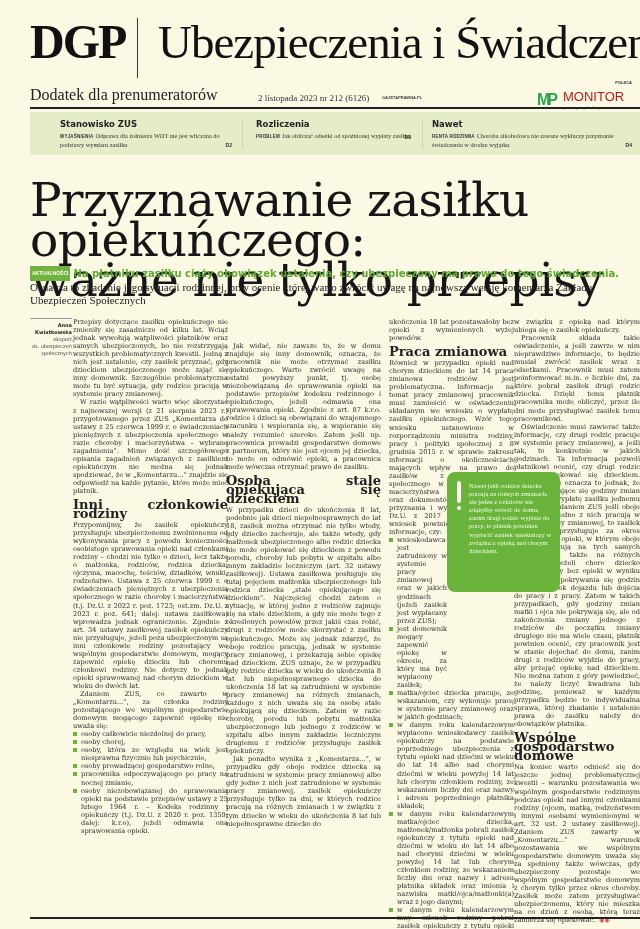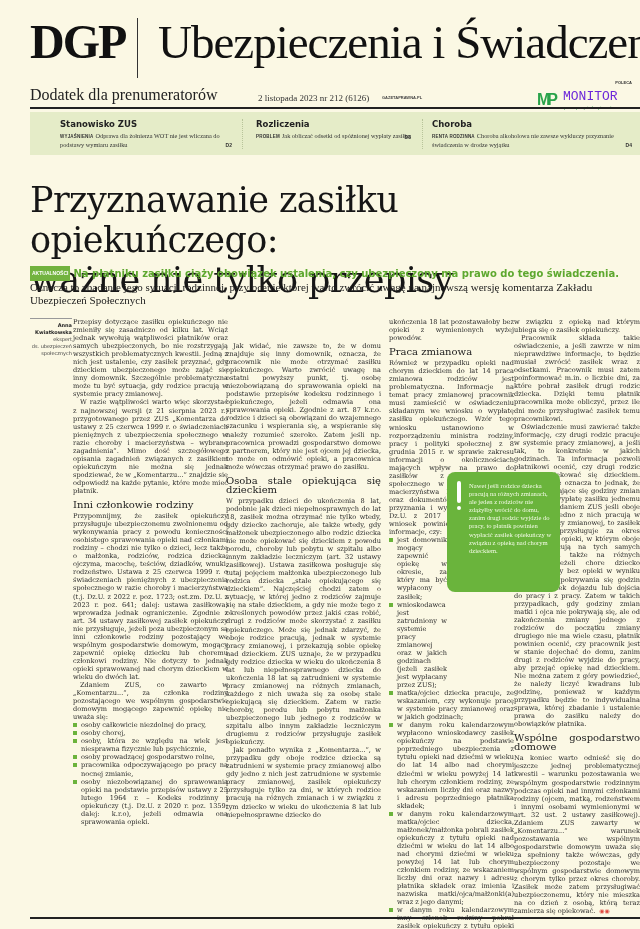--- a/index.html
+++ b/index.html
@@ -10,51 +10,51 @@
   
   .masthead { position: absolute; left: 0; top: 14px; width: 610px; height: 80px; }
   .logo-dgp { position: absolute; left: 0; top: 0; font-family: "Liberation Serif", serif; font-weight: bold; font-size: 48px; letter-spacing: -2px; color: #111; line-height: 56px; }
   .mast-divider { position: absolute; left: 107px; top: 4px; width: 1px; height: 60px; background: #333; }
   .mast-title { position: absolute; left: 128px; top: 0; font-family: "Liberation Serif", serif; font-size: 47px; color: #111; line-height: 56px; letter-spacing: -1px; white-space: nowrap; }
   .subline { position: absolute; left: 0; top: 72px; font-family: "Liberation Serif", serif; font-size: 16px; color: #222; white-space: nowrap; }
   .issue { position: absolute; left: 228px; top: 79px; font-family: "Liberation Serif", serif; font-size: 9px; color: #333; white-space: nowrap; }
   .site { position: absolute; left: 352px; top: 81px; font-family: "Liberation Sans", sans-serif; font-size: 4px; font-weight: bold; color: #444; }
   .poleca { position: absolute; right: 8px; top: 66px; font-family: "Liberation Sans", sans-serif; font-size: 4px; font-weight: bold; color: #333; }
   .mp-logo { position: absolute; left: 507px; top: 76px; width: 26px; height: 20px; color: #2aa34a; font-family: "Liberation Sans", sans-serif; font-weight: bold; font-size: 16px; line-height: 20px; letter-spacing: -3px; }
-  .mp-monitor { position: absolute; left: 533px; top: 76px; color: #6d28d9; font-family: Liberation Mono, monospace; font-size: 13px; line-height: 14px; }
+  .mp-monitor { position: absolute; left: 533px; top: 76px; color: #b91c1c; font-family: Liberation Sans, sans-serif; font-size: 13px; line-height: 14px; }
   .mp-sub { position: absolute; left: 534px; top: 91px; color: #2aa34a; font-family: "Liberation Serif", serif; font-size: 4.5px; }
   .top-rule { position: absolute; left: 0; top: 107px; width: 610px; height: 2px; background: #222; }
 
   
   .teaser { position: absolute; left: 0; top: 112px; width: 610px; height: 43px; background: #e5ecc8; }
   .teaser-col { position: absolute; top: 6px; height: 32px; }
   .teaser-col.c1 { left: 30px; width: 172px; }
   .teaser-col.c2 { left: 226px; width: 155px; }
   .teaser-col.c3 { left: 402px; width: 200px; }
   .teaser-sep { position: absolute; top: 7px; width: 1px; height: 30px; border-left: 1px dotted #b8c49a; }
   .teaser-head { font-family: "DejaVu Sans", sans-serif; font-weight: bold; font-size: 8.5px; color: #222; line-height: 12px; }
   .teaser-body { font-family: "Liberation Serif", serif; font-size: 6.3px; line-height: 8px; color: #333; margin-top: 2px; position: relative; }
   .teaser-kicker { font-family: "Liberation Sans", sans-serif; font-weight: bold; font-size: 4.5px; text-transform: uppercase; letter-spacing: 0.2px; margin-right: 2px; }
   .teaser-page { position: absolute; right: 0; bottom: 0; font-family: "Liberation Sans", sans-serif; font-weight: bold; font-size: 5px; }
 
   
-  .headline { position: absolute; left: 0; top: 180px; width: 610px; font-family: "DejaVu Serif", serif; font-size: 35px; line-height: 40px; color: #161616; letter-spacing: -0.6px; font-weight: normal; }
+  .headline { position: absolute; left: 0; top: 180px; width: 610px; font-family: "DejaVu Serif", serif; font-size: 47px; line-height: 40px; color: #161616; letter-spacing: -0.6px; font-weight: normal; }
   .lead { position: absolute; left: 0; top: 266px; width: 610px; font-family: "Liberation Serif", serif; font-size: 11px; line-height: 13px; color: #222; }
   .lead-tag { display: inline-block; background: #72b33f; color: #fff; font-family: "Liberation Sans", sans-serif; font-weight: bold; font-size: 5px; padding: 1px 2px; vertical-align: 2px; margin-right: 3px; }
   .lead-green { font-family: "DejaVu Sans", sans-serif; font-weight: bold; font-size: 10px; color: #5ea82f; }
 
   
   .author { position: absolute; left: 0; top: 318px; width: 42px; text-align: right; font-family: "DejaVu Sans", sans-serif; font-size: 5px; line-height: 7px; color: #444; border-top: 1px solid #999; padding-top: 3px; }
   .author .name { font-weight: bold; color: #222; font-size: 5px; }
 
   
   .col { position: absolute; top: 318px; font-family: "DejaVu Serif", serif; font-size: 6.6px; line-height: 8.05px; color: #2a2a2a; text-align: justify; hyphens: auto; }
   .col p { text-indent: 7px; }
   .col p.noind { text-indent: 0; }
-  .col h3 { font-family: "DejaVu Serif", serif; font-weight: normal; font-size: 10px; line-height: 9px; margin: 5px 0 3px 0; color: #222; }
+  .col h3 { font-family: "DejaVu Serif", serif; font-weight: bold; font-size: 13px; line-height: 9px; margin: 5px 0 3px 0; color: #222; }
   .col ul { list-style: none; }
   .col li { position: relative; padding-left: 8px; }
   .col li::before { content: ""; position: absolute; left: 0; top: 2px; width: 4px; height: 4px; background: #6bb33b; }
   .c-a { left: 43px; width: 155px; }
   .c-b { left: 196px; width: 155px; margin-top: 24px; }
   .c-c { left: 359px; width: 125px; }
   .c-d { left: 484px; width: 126px; }
 
   .callout { position: absolute; left: 417px; top: 472px; width: 113px; height: 120px; background: #6ab43c; border-radius: 8px; padding: 10px 8px 6px 22px; font-family: "Liberation Serif", serif; font-size: 6.6px; line-height: 8.1px; color: #f3fbe6; }
   .callout-icon { position: absolute; left: 7px; top: 9px; width: 10px; height: 60px; color: #fff; font-family: "DejaVu Sans", sans-serif; font-weight: bold; font-size: 26px; line-height: 30px; }
@@ -94,21 +94,21 @@
     <div class="teaser-sep" style="left:212px"></div>
     <div class="teaser-col c2">
       <div class="teaser-head">Rozliczenia</div>
       <div class="teaser-body">
         <span class="teaser-kicker">PROBLEM</span><span>Jak obliczać odsetki od spóźnionej wypłaty zasiłku</span>
         <span class="teaser-page">D3</span>
       </div>
     </div>
     <div class="teaser-sep" style="left:392px"></div>
     <div class="teaser-col c3">
-      <div class="teaser-head">Choroba</div>
+      <div class="teaser-head">Nawet</div>
       <div class="teaser-body">
         <span class="teaser-kicker">RENTA RODZINNA</span><span>Choroba alkoholowa nie zawsze wykluczy przyznanie świadczenia w drodze wyjątku</span>
         <span class="teaser-page">D4</span>
       </div>
     </div>
   </section>
 
   <h1 class="headline">
     <span>Przyznawanie zasiłku opiekuńczego:</span><br>
     <span>ważne nie tylko przepisy</span>
@@ -148,22 +148,22 @@
     <h3>Osoba stale opiekująca się dzieckiem</h3>
     <p class="noind">W przypadku dzieci do ukończenia 8 lat, podobnie jak dzieci niepełnosprawnych do lat 18, zasiłek można otrzymać nie tylko wtedy, gdy dziecko zachoruje, ale także wtedy, gdy małżonek ubezpieczonego albo rodzic dziecka nie może opiekować się dzieckiem z powodu porodu, choroby lub pobytu w szpitalu albo innym zakładzie leczniczym (art. 32 ustawy zasiłkowej). Ustawa zasiłkowa posługuje się tutaj pojęciem małżonka ubezpieczonego lub rodzica dziecka „stale opiekującego się dzieckiem”. Najczęściej chodzi zatem o sytuację, w której jedno z rodziców zajmuje się na stałe dzieckiem, a gdy nie może tego z określonych powodów przez jakiś czas robić, drugi z rodziców może skorzystać z zasiłku opiekuńczego. Może się jednak zdarzyć, że oboje rodzice pracują, jednak w systemie pracy zmianowej, i przekazują sobie opiekę nad dzieckiem. ZUS uznaje, że w przypadku gdy rodzice dziecka w wieku do ukończenia 8 lat lub niepełnosprawnego dziecka do ukończenia 18 lat są zatrudnieni w systemie pracy zmianowej na różnych zmianach, każdego z nich uważa się za osobę stale opiekującą się dzieckiem. Zatem w razie choroby, porodu lub pobytu małżonka ubezpieczonego lub jednego z rodziców w szpitalu albo innym zakładzie leczniczym drugiemu z rodziców przysługuje zasiłek opiekuńczy.</p>
     <p>Jak ponadto wynika z „Komentarza...”, w przypadku gdy oboje rodzice dziecka są zatrudnieni w systemie pracy zmianowej albo gdy jedno z nich jest zatrudnione w systemie pracy zmianowej, zasiłek opiekuńczy przysługuje tylko za dni, w których rodzice pracują na różnych zmianach i w związku z tym dziecko w wieku do ukończenia 8 lat lub niepełnosprawne dziecko do</p>
   </div>
 
   <div class="col c-c">
     <p class="noind">ukończenia 18 lat pozostawałoby bez opieki z wymienionych wyżej powodów.</p>
     <h3>Praca zmianowa</h3>
     <p class="noind" style="padding-right:0">Również w przypadku opieki nad chorym dzieckiem do lat 14 praca zmianowa rodziców jest problematyczna. Informacje na temat pracy zmianowej pracownik musi zamieścić w oświadczeniu składanym we wniosku o wypłatę zasiłku opiekuńczego. Wzór tego wniosku ustanowiono w rozporządzeniu ministra rodziny, pracy i polityki społecznej z 8 grudnia 2015 r. w sprawie zakresu informacji o okolicznościach mających wpływ na prawo do zasiłków z ubezpieczenia społecznego w razie choroby i macierzyństwa lub ich wysokość oraz dokumentów niezbędnych do przyznania i wypłaty zasiłków (t.j. Dz.U. z 2017 r. poz. 87). Taki wniosek powinien m.in. zawierać informacje, czy:</p>
     <ul style="width:58px">
+      <li>wnioskodawca jest zatrudniony w systemie pracy zmianowej oraz w jakich godzinach (jeżeli zasiłek jest wypłacany przez ZUS);</li>
       <li>jest domownik mogący zapewnić opiekę w okresie, za który ma być wypłacony zasiłek;</li>
-      <li>wnioskodawca jest zatrudniony w systemie pracy zmianowej oraz w jakich godzinach (jeżeli zasiłek jest wypłacany przez ZUS);</li>
     </ul>
     <ul>
       <li>matka/ojciec dziecka pracuje, ze wskazaniem, czy wykonuje pracę w systemie pracy zmianowej oraz w jakich godzinach;</li>
       <li>w danym roku kalendarzowym wypłacono wnioskodawcy zasiłek opiekuńczy na podstawie poprzedniego ubezpieczenia z tytułu opieki nad dziećmi w wieku do lat 14 albo nad chorymi dziećmi w wieku powyżej 14 lat lub chorym członkiem rodziny, ze wskazaniem liczby dni oraz nazwy i adresu poprzedniego płatnika składek;</li>
       <li>w danym roku kalendarzowym matka/ojciec dziecka, małżonek/małżonka pobrali zasiłek opiekuńczy z tytułu opieki nad dziećmi w wieku do lat 14 albo nad chorymi dziećmi w wieku powyżej 14 lat lub chorym członkiem rodziny, ze wskazaniem liczby dni oraz nazwy i adresu płatnika składek oraz imienia i nazwiska matki/ojca/małżonki(a) wraz z jego danymi;</li>
       <li>w danym roku kalendarzowym inny członek rodziny pobrał zasiłek opiekuńczy z tytułu opieki nad dzieckiem w wieku do 8. tygodnia życia albo nad chorym członkiem rodziny, ze wskazaniem liczby dni oraz nazwy i adresu płatnika składek oraz imienia i nazwiska innego członka rodziny wraz z jego danymi;</li>
 
     </ul>
   </div>
 

